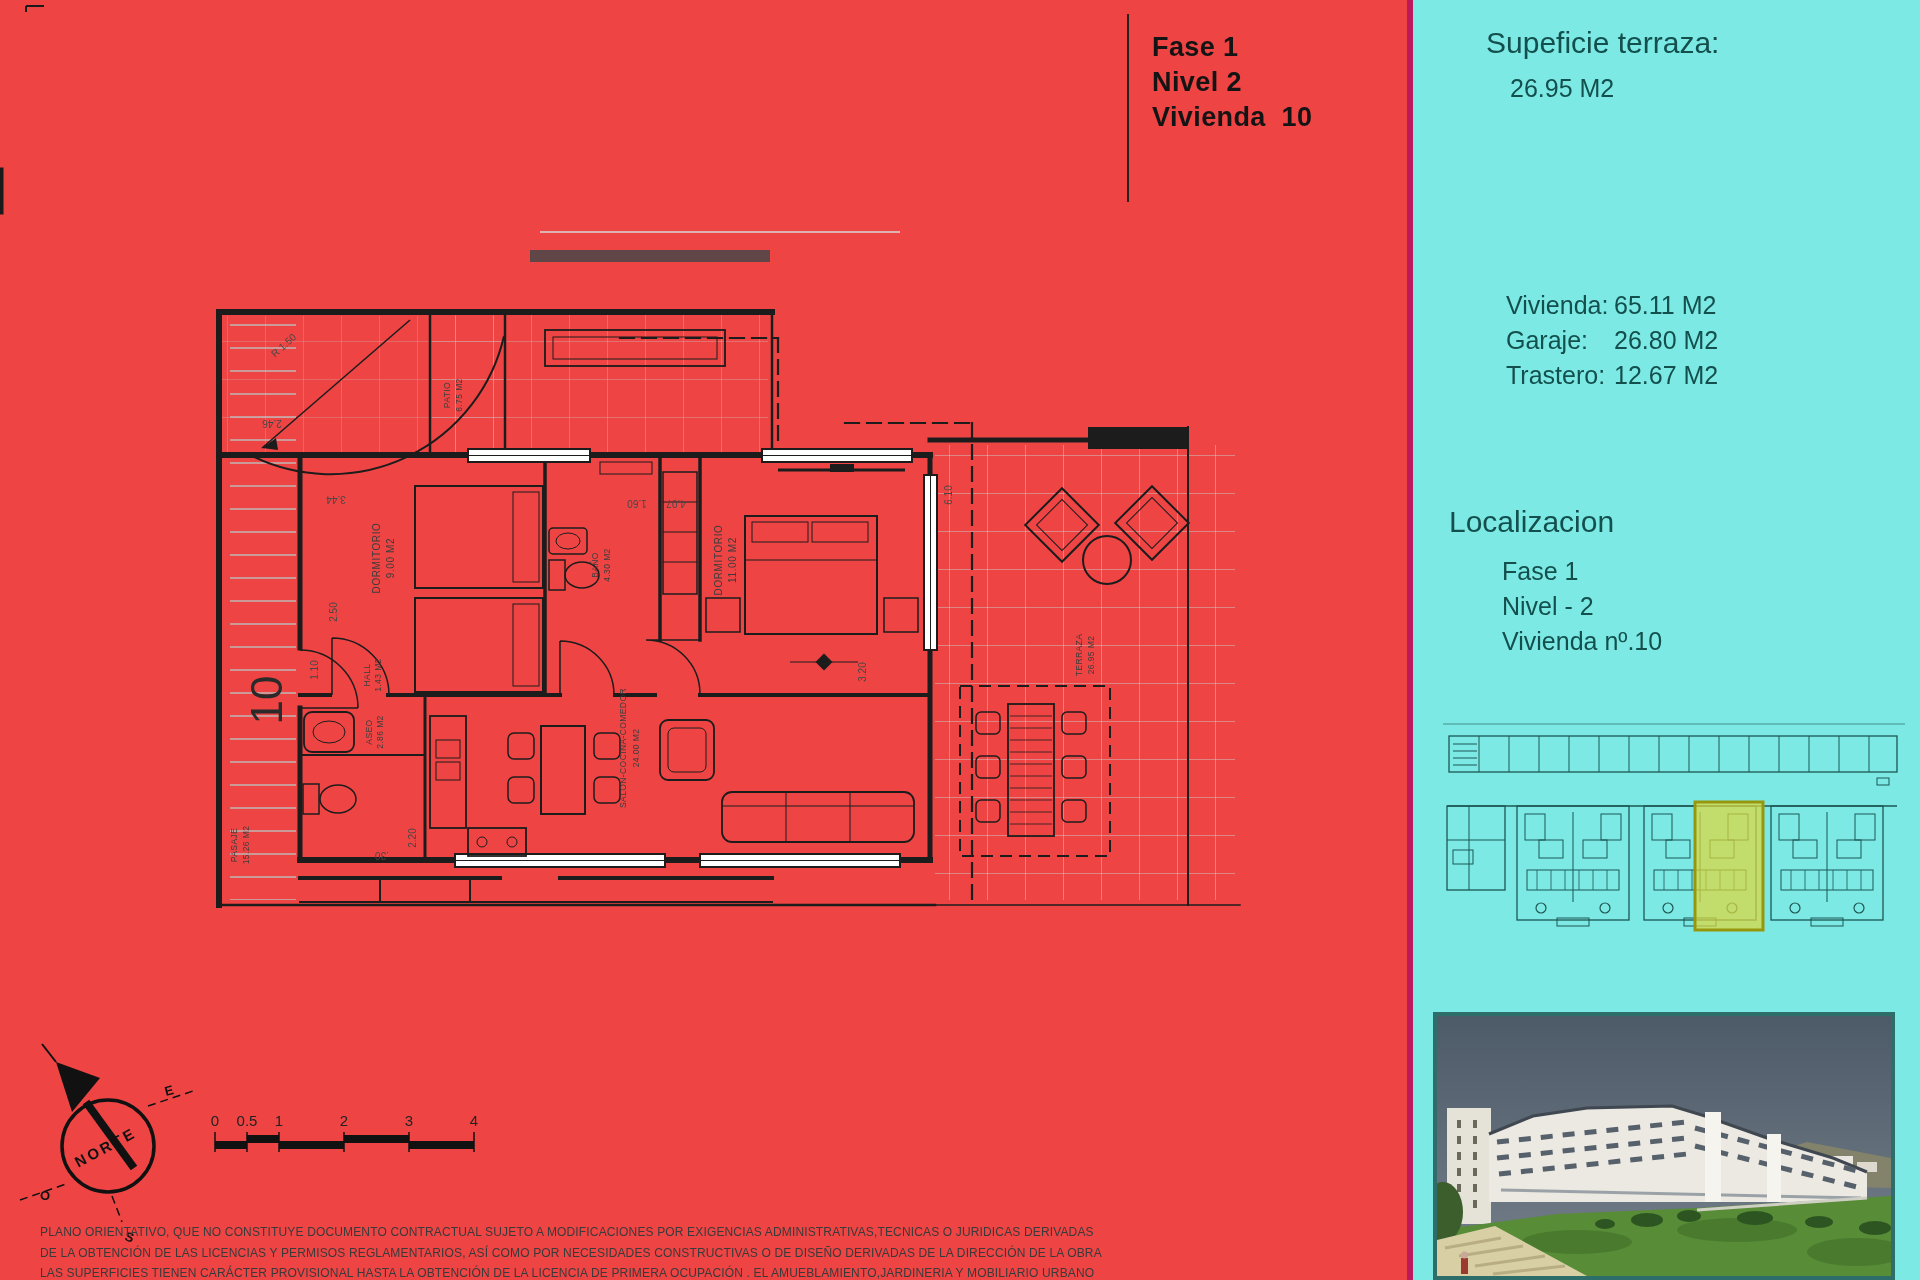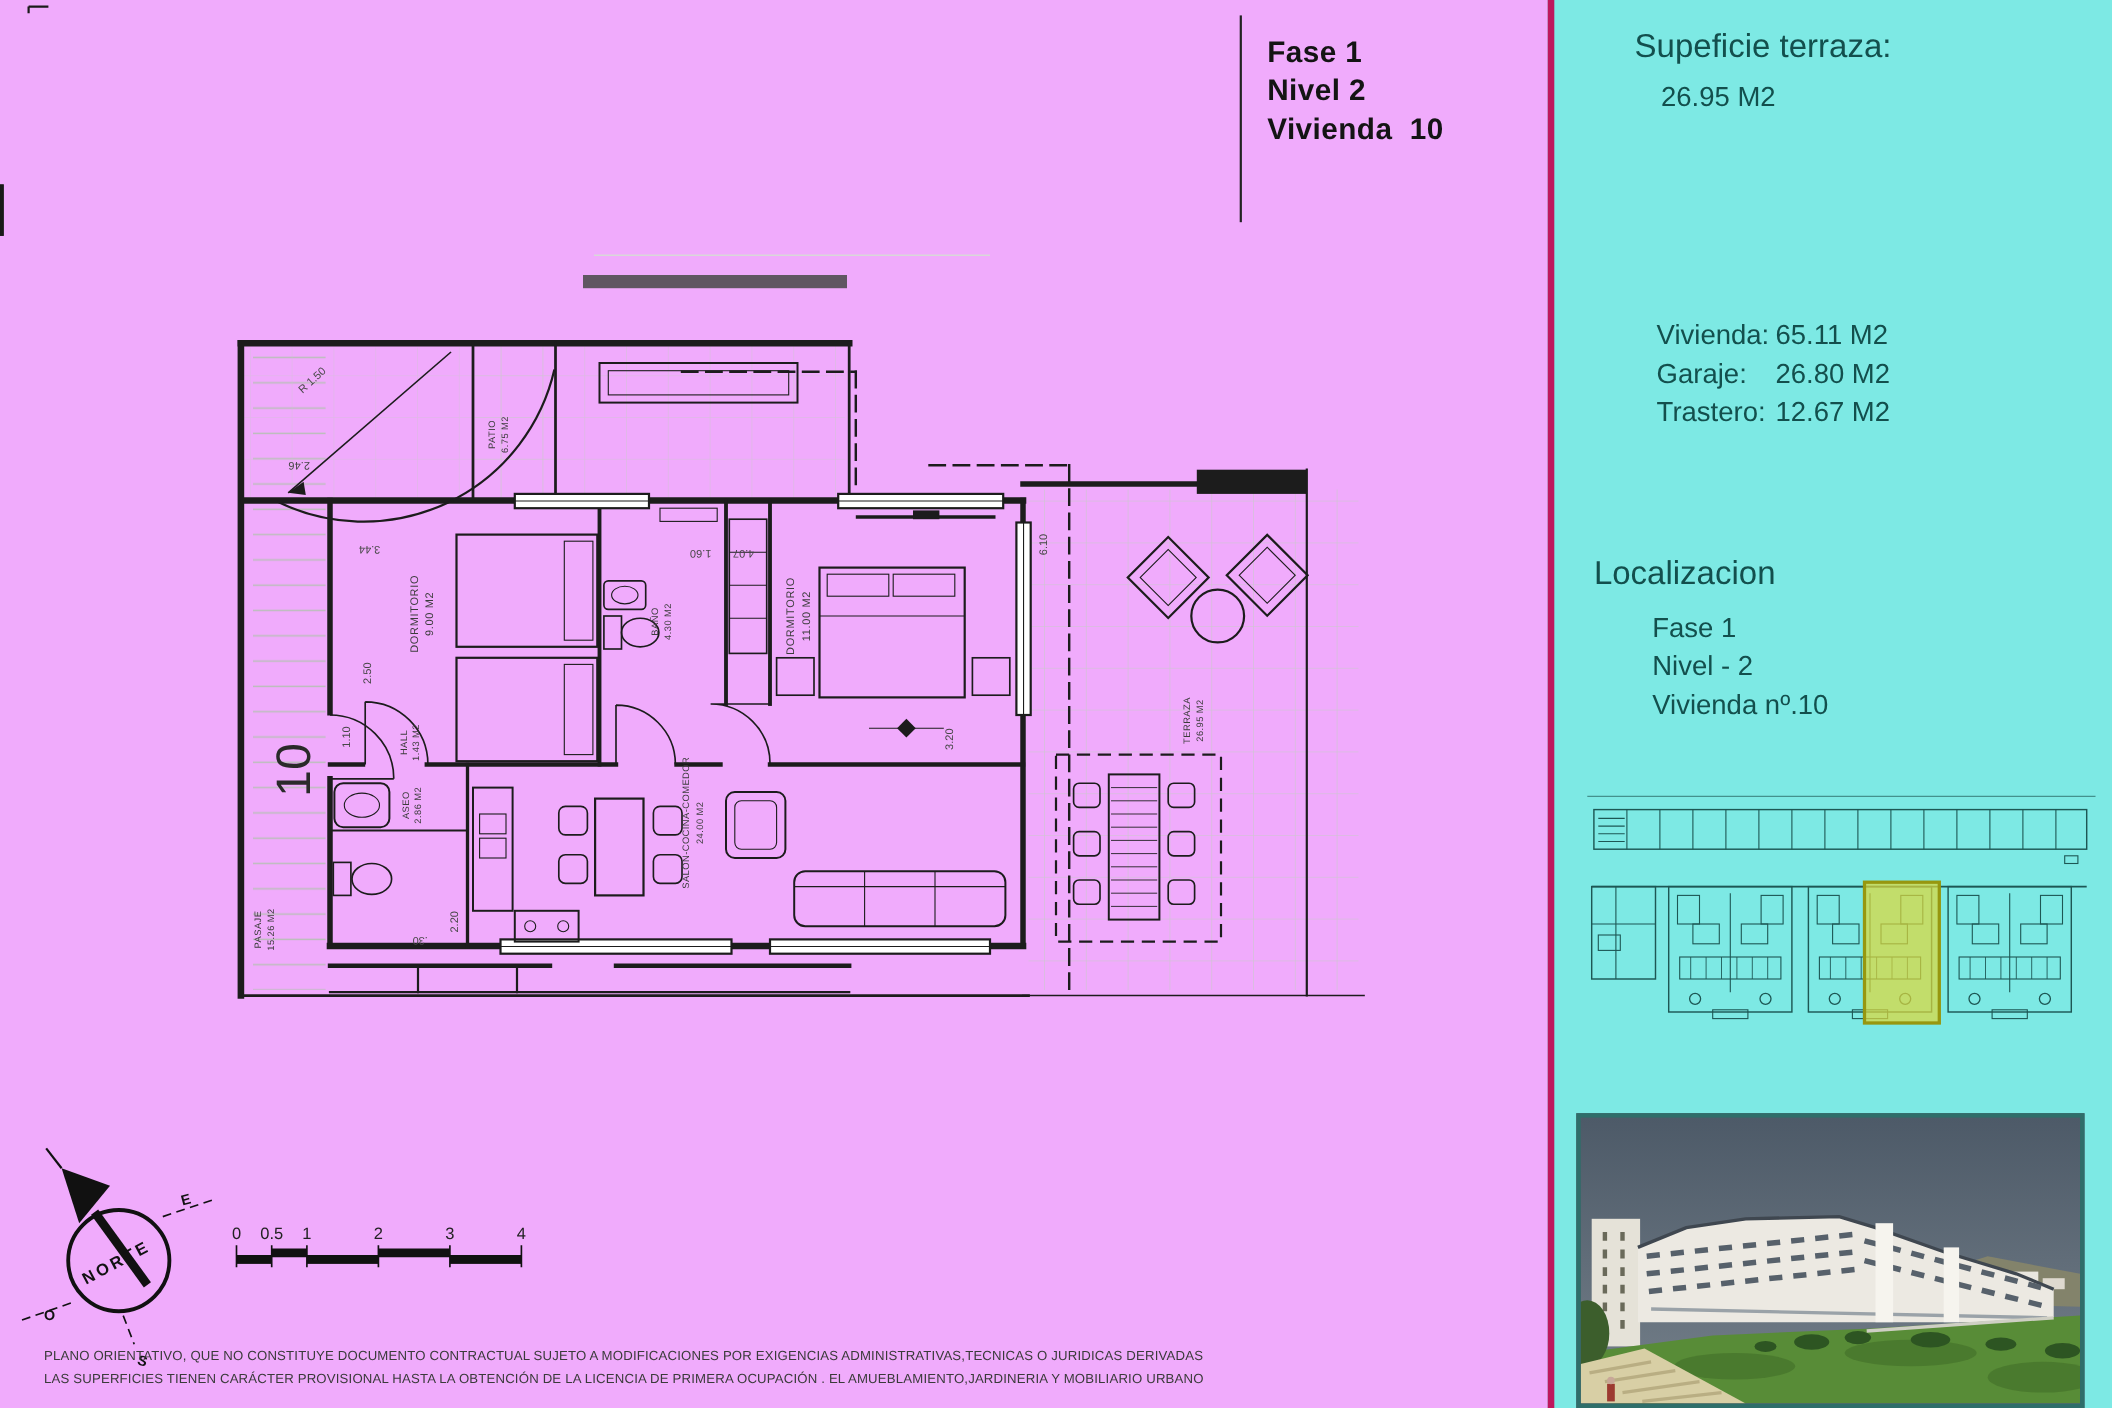--- a/index.html
+++ b/index.html
@@ -1,16 +1,16 @@
 <!DOCTYPE html>
 <html><head>
 <meta charset="utf-8">
 <style>
   html,body{margin:0;padding:0;background:#fff;}
-  .page{position:relative;width:1920px;height:1280px;background:#f0abfc;overflow:hidden;
+  .page{position:relative;width:1920px;height:1280px;background:#ef4444;overflow:hidden;
         font-family:"Liberation Sans",sans-serif;}
   
   .hdr-divider{position:absolute;left:1127px;top:14px;width:2px;height:188px;background:#222;}
   .hdr-block{position:absolute;left:1152px;top:30px;color:#141414;font-weight:bold;
              font-size:27px;line-height:35px;letter-spacing:.4px;}
   
   .plan-svg{position:absolute;left:0;top:0;width:1920px;height:1280px;}
   .plan-svg text{font-family:"Liberation Sans",sans-serif;}
   .rl{font-size:10px;fill:#3c3c3c;letter-spacing:.6px;}
   .rls{font-size:8.5px;fill:#3c3c3c;letter-spacing:.4px;}
@@ -271,20 +271,21 @@
       <rect x="279" y="1142" width="65" height="7" fill="#111"></rect>
       <rect x="409" y="1142" width="65" height="7" fill="#111"></rect>
       <rect x="247" y="1135" width="32" height="7" fill="#111"></rect>
       <rect x="344" y="1135" width="65" height="7" fill="#111"></rect>
       <path d="M215 1132 V1152 M247 1132 V1152 M279 1132 V1152 M344 1132 V1152 M409 1132 V1152 M474 1132 V1152" stroke="#111" stroke-width="1.5"></path>
     </g>
   </svg>
 
   <div class="footer">
     <div>PLANO ORIENTATIVO, QUE NO CONSTITUYE DOCUMENTO CONTRACTUAL SUJETO A MODIFICACIONES POR EXIGENCIAS ADMINISTRATIVAS,TECNICAS O JURIDICAS DERIVADAS</div>
+    <div>DE LA OBTENCIÓN DE LAS LICENCIAS Y PERMISOS REGLAMENTARIOS, ASÍ COMO POR NECESIDADES CONSTRUCTIVAS  O DE DISEÑO DERIVADAS DE LA DIRECCIÓN DE LA OBRA</div>
     <div>LAS SUPERFICIES TIENEN CARÁCTER PROVISIONAL HASTA LA OBTENCIÓN DE LA LICENCIA DE PRIMERA OCUPACIÓN . EL AMUEBLAMIENTO,JARDINERIA Y MOBILIARIO URBANO</div>
   </div>
 
   <div class="panel">
 
     <div class="p-abs t-title">Supeficie terraza:</div>
     <div class="p-abs t-value">26.95 M2</div>
 
     <div class="p-abs c-rows">
       <div class="c-row">

